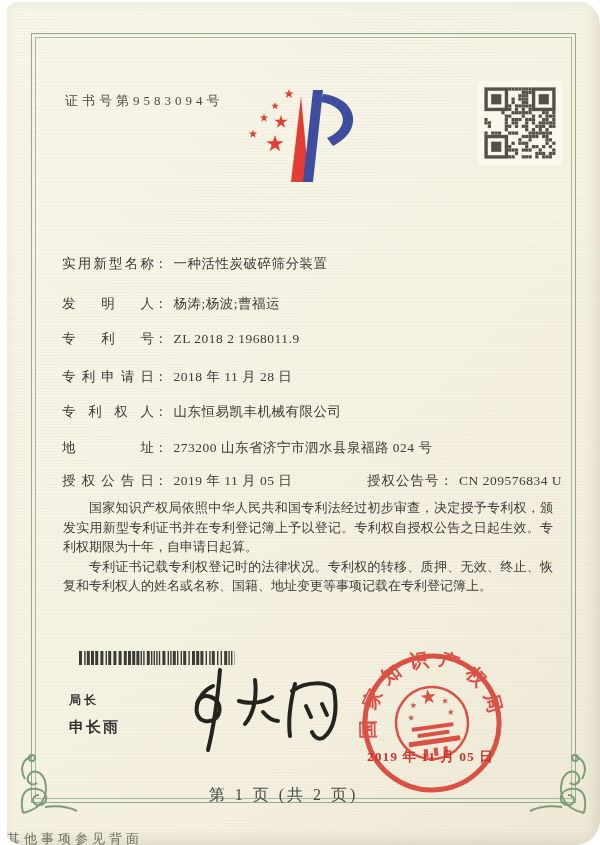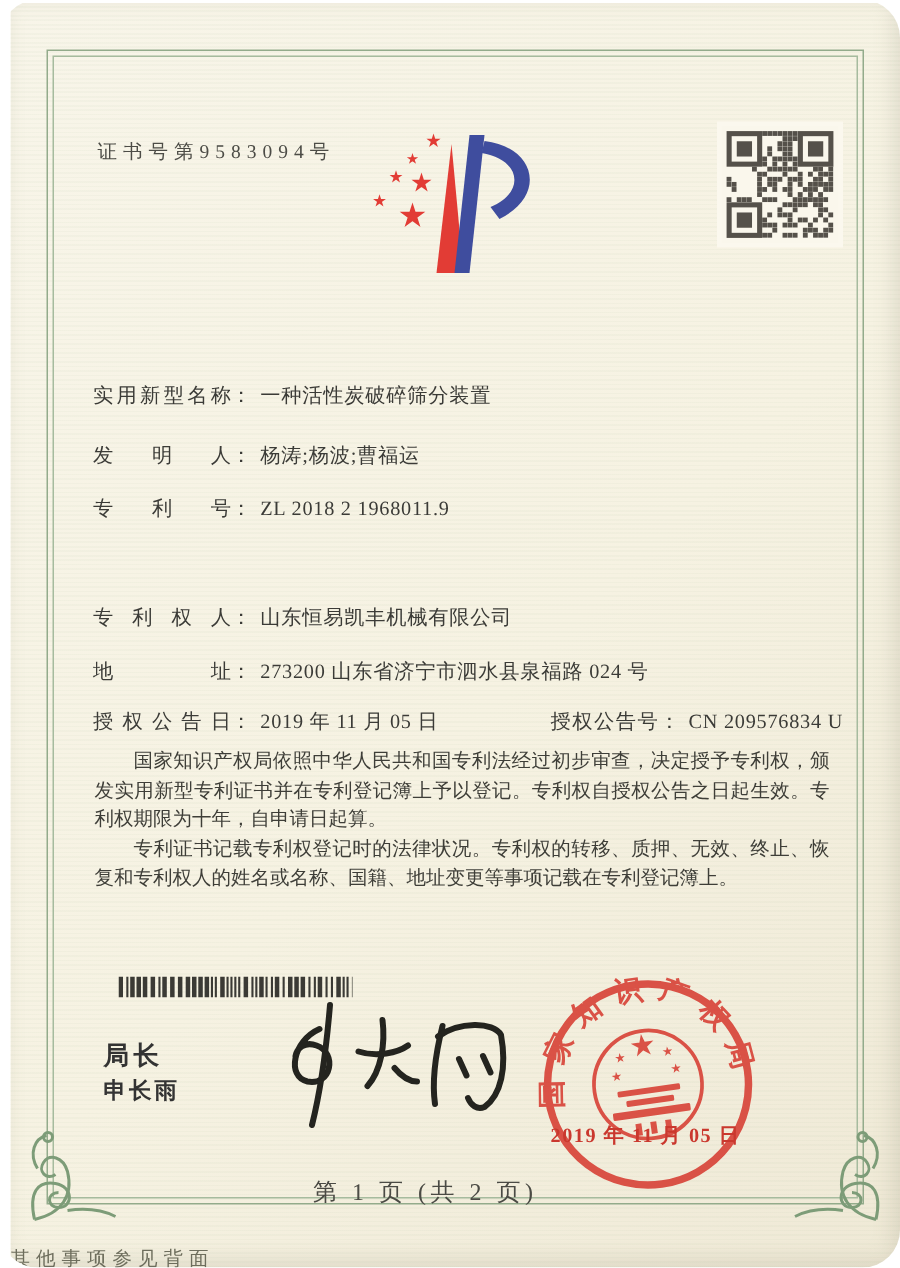--- a/index.html
+++ b/index.html
@@ -21,24 +21,24 @@
       box-shadow:0 0 0 3px #fbf8ee;}
   .title{position:absolute;left:0;right:0;top:182px;text-align:center;margin:0;
          font-size:33px;font-weight:bold;letter-spacing:9px;color:#2e2e2c;}
   .row{position:absolute;left:55px;font-size:13.5px;color:#3b3b37;white-space:nowrap;}
   .lbl{display:inline-block;width:92px;text-align:justify;text-align-last:justify;vertical-align:bottom;}
   .colon{display:inline-block;}
   .val{margin-left:6px;letter-spacing:.5px;}
   .pair2{position:absolute;left:305px;top:0;}
   .pair2 .lbl2{letter-spacing:1px;}
   .paras{position:absolute;left:56px;top:496px;width:490px;font-size:13px;line-height:19.5px;
-         color:#3e3e38;text-align:justify;font-family:Liberation Mono, monospace;}
+         color:#3e3e38;text-align:justify;}
   .paras p{margin:0;text-indent:2em;}
   .barcode{position:absolute;left:72px;top:649px;}
-  .director-label{position:absolute;left:62px;top:690px;font-size:17px;letter-spacing:3px;color:#333;
+  .director-label{position:absolute;left:62px;top:690px;font-size:12px;letter-spacing:3px;color:#333;
                   font-family:"Liberation Sans","DejaVu Sans",sans-serif;font-weight:bold;}
   .director-name{position:absolute;left:62px;top:716px;font-size:15px;letter-spacing:2px;color:#333;
                   font-family:"Liberation Sans","DejaVu Sans",sans-serif;font-weight:bold;}
   .signature{position:absolute;left:168px;top:662px;}
   .seal{position:absolute;left:352px;top:648px;opacity:.92;}
   .seal-date{position:absolute;left:360px;top:746px;font-size:13.5px;color:#ca382e;
              letter-spacing:1px;font-weight:bold;}
   .footer-page{position:absolute;left:0;right:40px;top:783px;text-align:center;
                font-size:16px;letter-spacing:3px;color:#4a4a44;}
   .footer-note{position:absolute;left:0;right:0;top:828px;text-align:left;
@@ -258,20 +258,23 @@
 
     <div class="row" style="top:253px">
       <span class="lbl">实用新型名称</span><span class="colon">：</span><span class="val">一种活性炭破碎筛分装置</span>
     </div>
     <div class="row" style="top:293px">
       <span class="lbl">发明人</span><span class="colon">：</span><span class="val">杨涛;杨波;曹福运</span>
     </div>
     <div class="row" style="top:328px">
       <span class="lbl">专利号</span><span class="colon">：</span><span class="val">ZL 2018 2 1968011.9</span>
     </div>
+    <div class="row" style="top:366px">
+      <span class="lbl">专利申请日</span><span class="colon">：</span><span class="val">2018 年 11 月 28 日</span>
+    </div>
     <div class="row" style="top:401px">
       <span class="lbl">专利权人</span><span class="colon">：</span><span class="val">山东恒易凯丰机械有限公司</span>
     </div>
     <div class="row" style="top:437px">
       <span class="lbl">地址</span><span class="colon">：</span><span class="val">273200 山东省济宁市泗水县泉福路 024 号</span>
     </div>
     <div class="row" style="top:470px">
       <span class="lbl">授权公告日</span><span class="colon">：</span><span class="val">2019 年 11 月 05 日</span>
       <span class="pair2">
         <span class="lbl2">授权公告号</span><span class="colon">：</span><span class="val">CN 209576834 U</span>

